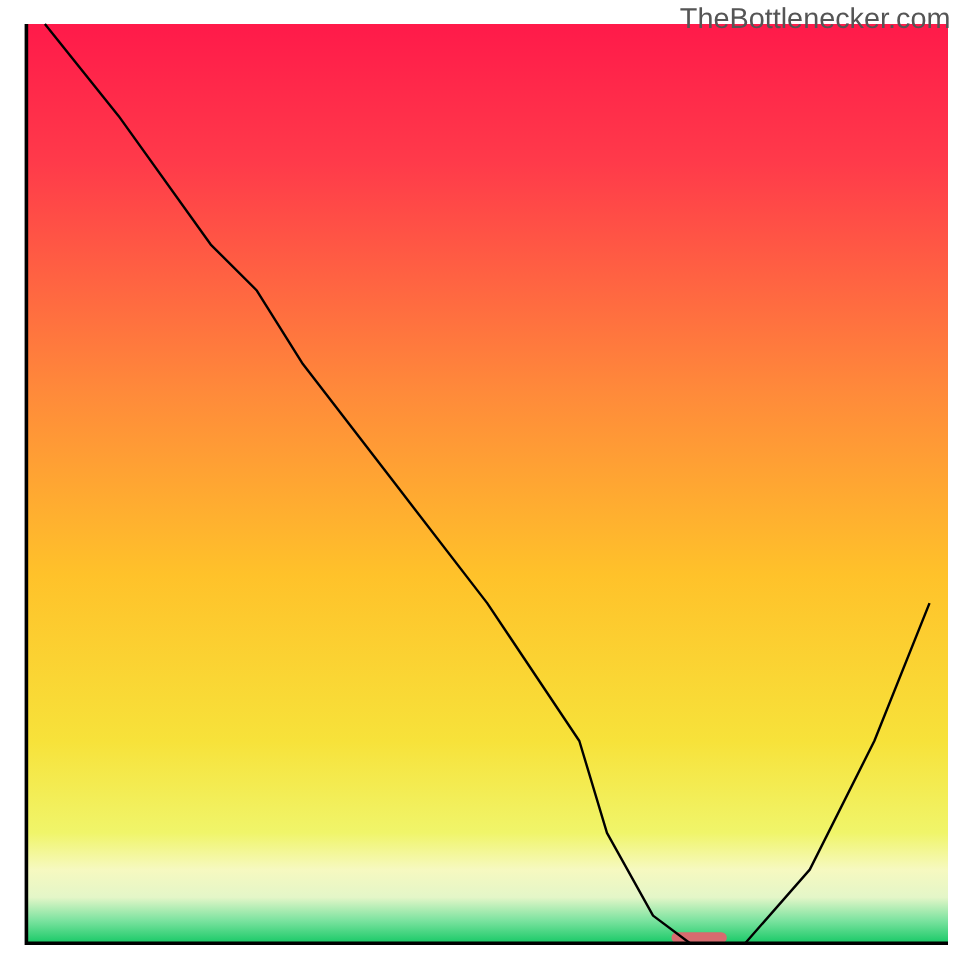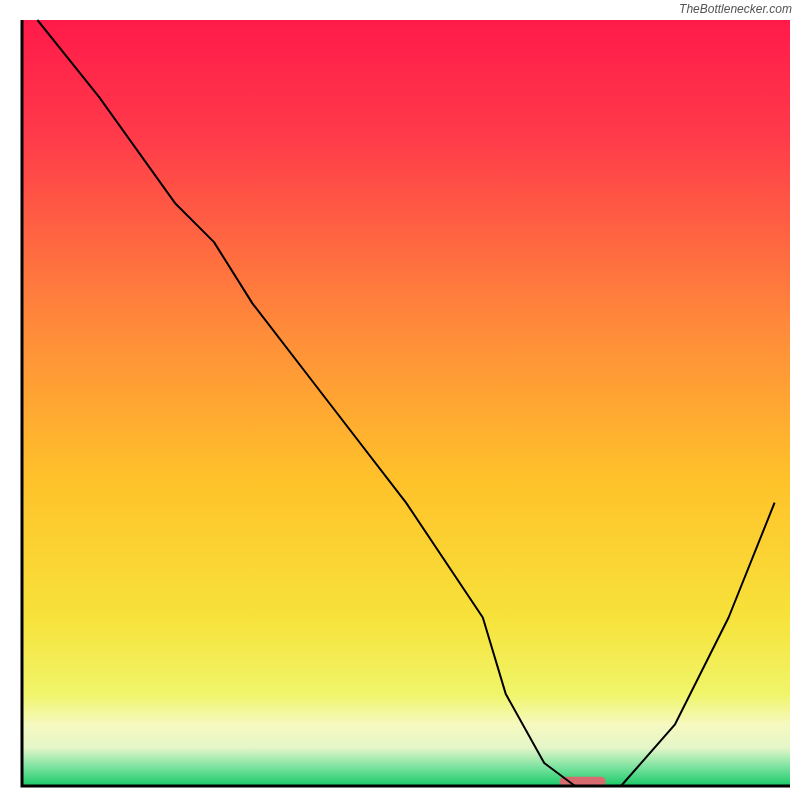--- a/index.html
+++ b/index.html
@@ -17,24 +17,23 @@
     top: 0;
     width: 800px;
     height: 800px;
     box-sizing: border-box;
   }
   .watermark {
     position: absolute;
     top: 2px;
     right: 8px;
     color: #555;
-    font-size: 12px;
+    font-size: 24px;
     font-weight: 500;
     z-index: 10;
-    font-style: italic;
   }
   svg { display: block; }
 </style>
 </head>
 <body>
 
 <div class="chart-frame">
   <div class="watermark">TheBottlenecker.com</div>
   <svg id="chart-svg" width="800" height="800">
     <defs>

